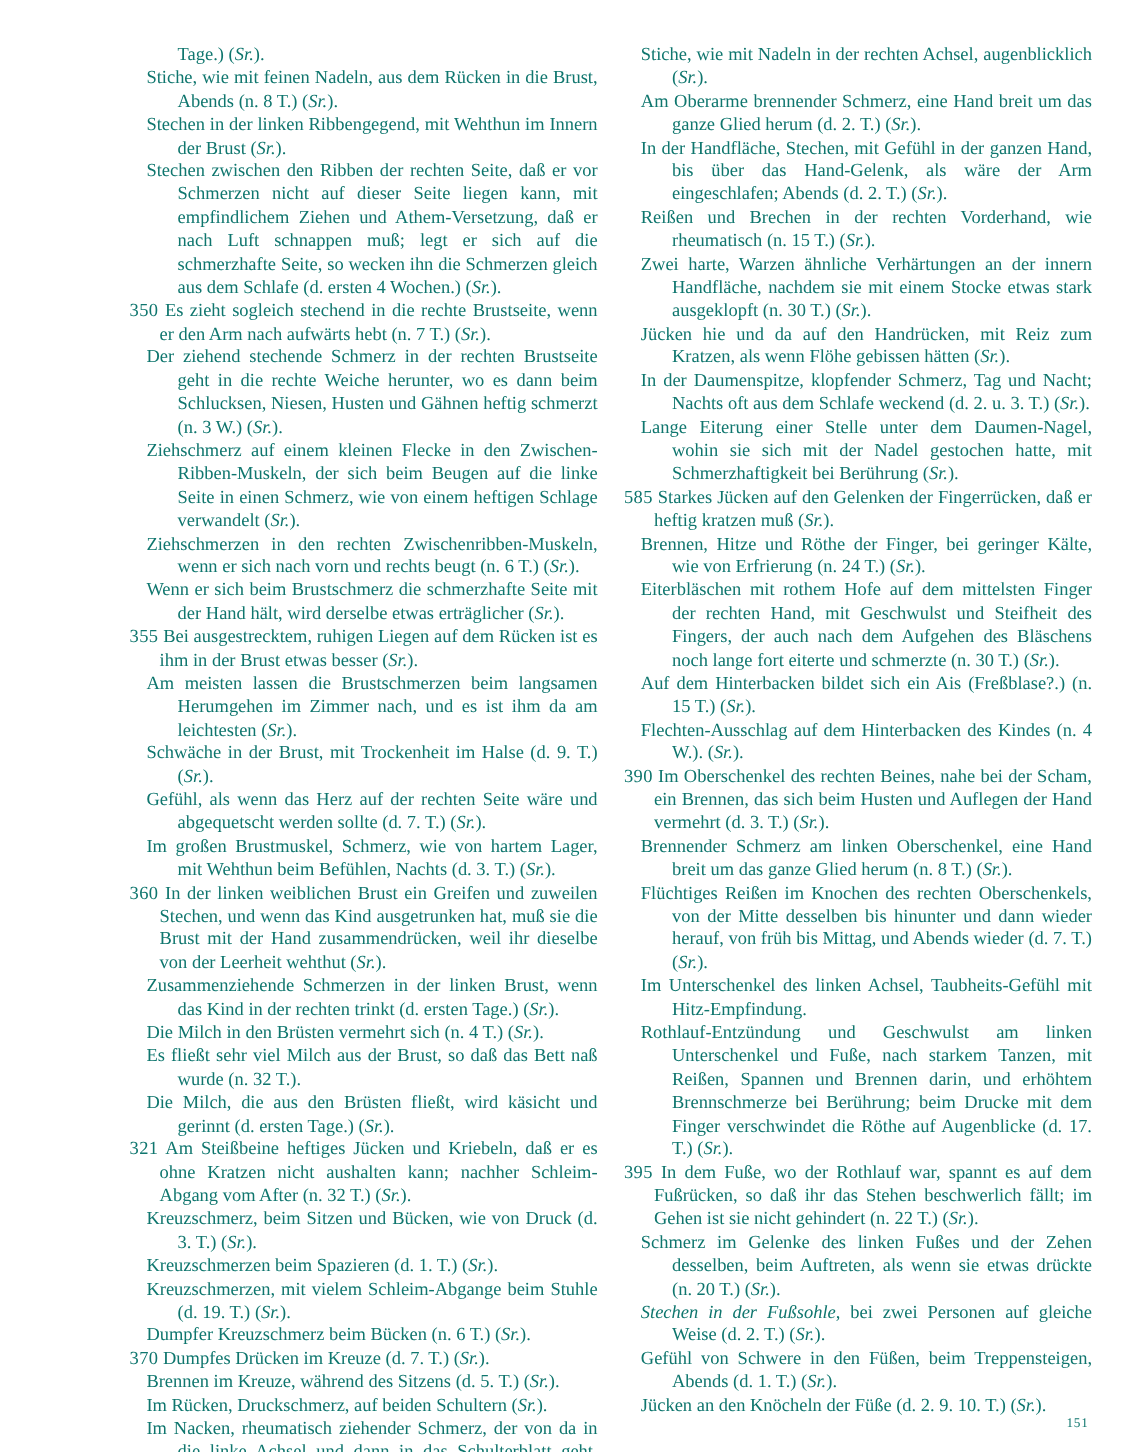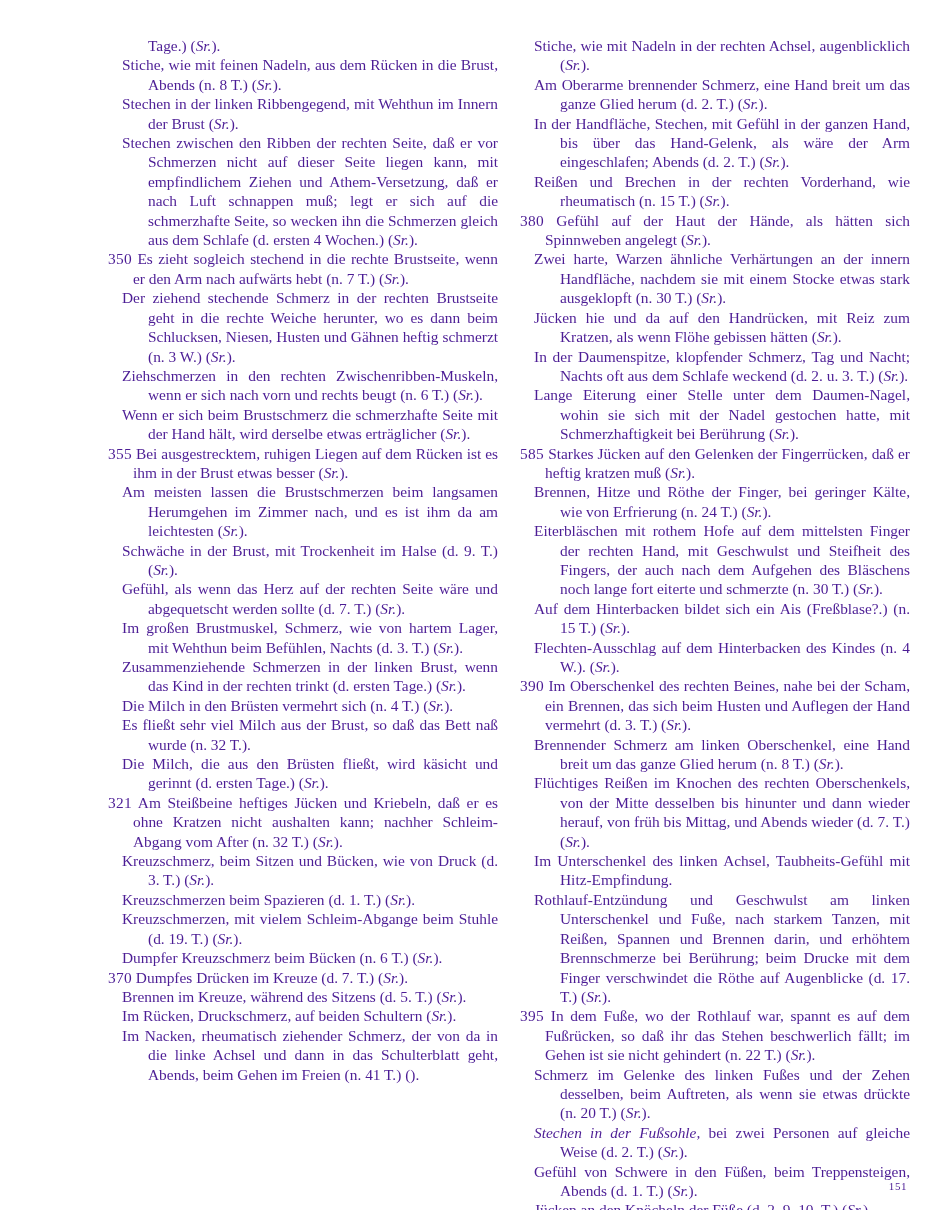--- a/index.html
+++ b/index.html
@@ -5,21 +5,21 @@
   html, body {
     margin: 0;
     padding: 0;
     background: #ffffff;
   }
   .page {
     position: relative;
     width: 935px;
     height: 1210px;
     background: #ffffff;
-    color: #4c1d95;
+    color: #0f766e;
     font-family: "Liberation Serif", "DejaVu Serif", serif;
     font-size: 15.4px;
     line-height: 19.4px;
     overflow: hidden;
   }
   .columns {
     position: absolute;
     top: 36px;
     left: 108px;
     display: flex;
@@ -65,47 +65,48 @@
 
 <div class="page">
   <div class="columns">
     <div class="col" id="col-left">
         <p class="e-cont">Tage.) (<i>Sr.</i>).</p>
         <p class="e-plain">Stiche, wie mit feinen Nadeln, aus dem Rücken in die Brust, Abends (n. 8 T.) (<i>Sr.</i>).</p>
         <p class="e-plain">Stechen in der linken Ribbengegend, mit Wehthun im Innern der Brust (<i>Sr.</i>).</p>
         <p class="e-plain">Stechen zwischen den Ribben der rechten Seite, daß er vor Schmerzen nicht auf dieser Seite liegen kann, mit empfindlichem Ziehen und Athem-Versetzung, daß er nach Luft schnappen muß; legt er sich auf die schmerzhafte Seite, so wecken ihn die Schmerzen gleich aus dem Schlafe (d. ersten 4 Wochen.) (<i>Sr.</i>).</p>
         <p class="e-num"><span class="num">350</span> Es zieht sogleich stechend in die rechte Brustseite, wenn er den Arm nach aufwärts hebt (n. 7 T.) (<i>Sr.</i>).</p>
         <p class="e-plain">Der ziehend stechende Schmerz in der rechten Brustseite geht in die rechte Weiche herunter, wo es dann beim Schlucksen, Niesen, Husten und Gähnen heftig schmerzt (n. 3 W.) (<i>Sr.</i>).</p>
+        <p class="e-plain">Ziehschmerz auf einem kleinen Flecke in den Zwischen-Ribben-Muskeln, der sich beim Beugen auf die linke Seite in einen Schmerz, wie von einem heftigen Schlage verwandelt (<i>Sr.</i>).</p>
         <p class="e-plain">Ziehschmerzen in den rechten Zwischenribben-Muskeln, wenn er sich nach vorn und rechts beugt (n. 6 T.) (<i>Sr.</i>).</p>
         <p class="e-plain">Wenn er sich beim Brustschmerz die schmerzhafte Seite mit der Hand hält, wird derselbe etwas erträglicher (<i>Sr.</i>).</p>
         <p class="e-num"><span class="num">355</span> Bei ausgestrecktem, ruhigen Liegen auf dem Rücken ist es ihm in der Brust etwas besser (<i>Sr.</i>).</p>
         <p class="e-plain">Am meisten lassen die Brustschmerzen beim langsamen Herumgehen im Zimmer nach, und es ist ihm da am leichtesten (<i>Sr.</i>).</p>
         <p class="e-plain">Schwäche in der Brust, mit Trockenheit im Halse (d. 9. T.) (<i>Sr.</i>).</p>
         <p class="e-plain">Gefühl, als wenn das Herz auf der rechten Seite wäre und abgequetscht werden sollte (d. 7. T.) (<i>Sr.</i>).</p>
         <p class="e-plain">Im großen Brustmuskel, Schmerz, wie von hartem Lager, mit Wehthun beim Befühlen, Nachts (d. 3. T.) (<i>Sr.</i>).</p>
+        <p class="e-num"><span class="num">360</span> In der linken weiblichen Brust ein Greifen und zuweilen Stechen, und wenn das Kind ausgetrunken hat, muß sie die Brust mit der Hand zusammendrücken, weil ihr dieselbe von der Leerheit wehthut (<i>Sr.</i>).</p>
         <p class="e-plain">Zusammenziehende Schmerzen in der linken Brust, wenn das Kind in der rechten trinkt (d. ersten Tage.) (<i>Sr.</i>).</p>
         <p class="e-plain">Die Milch in den Brüsten vermehrt sich (n. 4 T.) (<i>Sr.</i>).</p>
         <p class="e-plain">Es fließt sehr viel Milch aus der Brust, so daß das Bett naß wurde (n. 32 T.).</p>
         <p class="e-plain">Die Milch, die aus den Brüsten fließt, wird käsicht und gerinnt (d. ersten Tage.) (<i>Sr.</i>).</p>
         <p class="e-num"><span class="num">321</span> Am Steißbeine heftiges Jücken und Kriebeln, daß er es ohne Kratzen nicht aushalten kann; nachher Schleim-Abgang vom After (n. 32 T.) (<i>Sr.</i>).</p>
         <p class="e-plain">Kreuzschmerz, beim Sitzen und Bücken, wie von Druck (d. 3. T.) (<i>Sr.</i>).</p>
         <p class="e-plain">Kreuzschmerzen beim Spazieren (d. 1. T.) (<i>Sr.</i>).</p>
         <p class="e-plain">Kreuzschmerzen, mit vielem Schleim-Abgange beim Stuhle (d. 19. T.) (<i>Sr.</i>).</p>
         <p class="e-plain">Dumpfer Kreuzschmerz beim Bücken (n. 6 T.) (<i>Sr.</i>).</p>
         <p class="e-num"><span class="num">370</span> Dumpfes Drücken im Kreuze (d. 7. T.) (<i>Sr.</i>).</p>
         <p class="e-plain">Brennen im Kreuze, während des Sitzens (d. 5. T.) (<i>Sr.</i>).</p>
         <p class="e-plain">Im Rücken, Druckschmerz, auf beiden Schultern (<i>Sr.</i>).</p>
         <p class="e-plain">Im Nacken, rheumatisch ziehender Schmerz, der von da in die linke Achsel und dann in das Schulterblatt geht, Abends, beim Gehen im Freien (n. 41 T.) ().</p>
       </div>
     <div class="col" id="col-right">
         <p class="e-plain">Stiche, wie mit Nadeln in der rechten Achsel, augenblicklich (<i>Sr.</i>).</p>
         <p class="e-plain">Am Oberarme brennender Schmerz, eine Hand breit um das ganze Glied herum (d. 2. T.) (<i>Sr.</i>).</p>
         <p class="e-plain">In der Handfläche, Stechen, mit Gefühl in der ganzen Hand, bis über das Hand-Gelenk, als wäre der Arm eingeschlafen; Abends (d. 2. T.) (<i>Sr.</i>).</p>
         <p class="e-plain">Reißen und Brechen in der rechten Vorderhand, wie rheumatisch (n. 15 T.) (<i>Sr.</i>).</p>
-        <p class="e-num"><span class="num">380</span> Gefühl auf der Haut der Hände, als hätten sich Spinnweben angelegt (<i>Sr.</i>).</p>
         <p class="e-plain">Zwei harte, Warzen ähnliche Verhärtungen an der innern Handfläche, nachdem sie mit einem Stocke etwas stark ausgeklopft (n. 30 T.) (<i>Sr.</i>).</p>
         <p class="e-plain">Jücken hie und da auf den Handrücken, mit Reiz zum Kratzen, als wenn Flöhe gebissen hätten (<i>Sr.</i>).</p>
         <p class="e-plain">In der Daumenspitze, klopfender Schmerz, Tag und Nacht; Nachts oft aus dem Schlafe weckend (d. 2. u. 3. T.) (<i>Sr.</i>).</p>
         <p class="e-plain">Lange Eiterung einer Stelle unter dem Daumen-Nagel, wohin sie sich mit der Nadel gestochen hatte, mit Schmerzhaftigkeit bei Berührung (<i>Sr.</i>).</p>
         <p class="e-num"><span class="num">585</span> Starkes Jücken auf den Gelenken der Fingerrücken, daß er heftig kratzen muß (<i>Sr.</i>).</p>
         <p class="e-plain">Brennen, Hitze und Röthe der Finger, bei geringer Kälte, wie von Erfrierung (n. 24 T.) (<i>Sr.</i>).</p>
         <p class="e-plain">Eiterbläschen mit rothem Hofe auf dem mittelsten Finger der rechten Hand, mit Geschwulst und Steifheit des Fingers, der auch nach dem Aufgehen des Bläschens noch lange fort eiterte und schmerzte (n. 30 T.) (<i>Sr.</i>).</p>
         <p class="e-plain">Auf dem Hinterbacken bildet sich ein Ais (Freßblase?.) (n. 15 T.) (<i>Sr.</i>).</p>
         <p class="e-plain">Flechten-Ausschlag auf dem Hinterbacken des Kindes (n. 4 W.). (<i>Sr.</i>).</p>
         <p class="e-num"><span class="num">390</span> Im Oberschenkel des rechten Beines, nahe bei der Scham, ein Brennen, das sich beim Husten und Auflegen der Hand vermehrt (d. 3. T.) (<i>Sr.</i>).</p>

